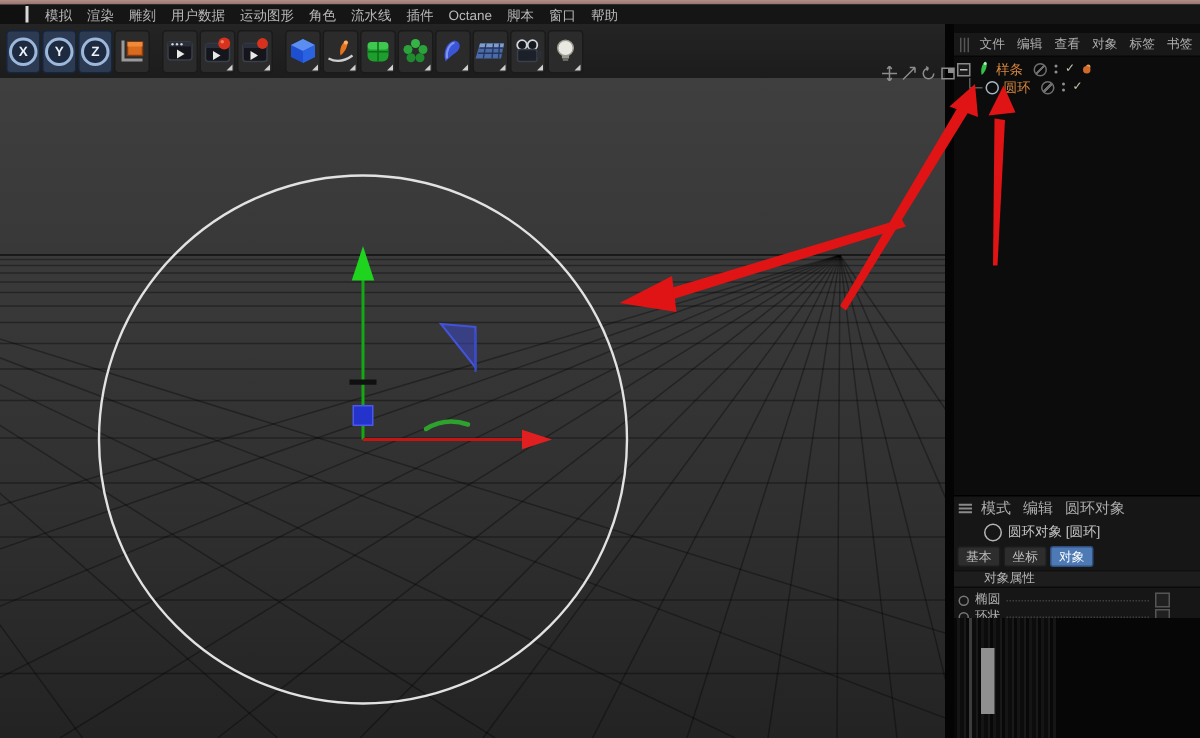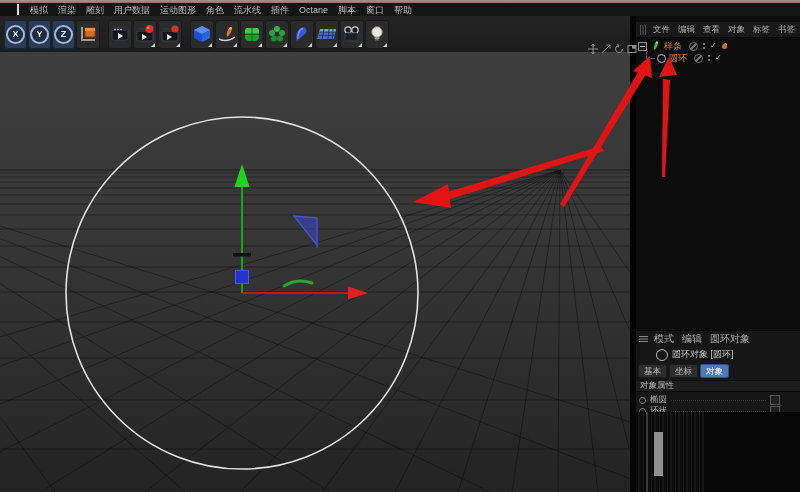--- a/index.html
+++ b/index.html
@@ -39,21 +39,21 @@
   .check{color:#b9c4a8;font-size:8px;margin-left:5px;line-height:8px;}
   .tag-dot{width:5px;height:5px;border-radius:50%;background:#d06a2a;margin-left:5px;box-shadow:1px -2px 0 -1px #e8a15a;}
   
   #am-block{left:636px;top:330px;width:164px;height:82px;background:#161616;border-top:1px solid #000;}
   #am-menu{left:636px;top:332px;width:164px;height:14px;display:flex;align-items:center;}
   .am-menu-item{color:#adadad;font-size:10px;padding:0 4px;white-space:nowrap;}
   #am-objline{left:636px;top:348px;width:164px;height:13px;display:flex;align-items:center;color:#c6c6c6;font-size:9px;margin-left:16px;}
   #am-tabs{left:636px;top:363px;width:164px;height:15px;display:flex;align-items:center;gap:2px;padding-left:2px;box-sizing:border-box;}
   .am-tab{font-size:8.5px;color:#bdbdbd;background:#2d2d2d;border:1px solid #1c1c1c;border-radius:2px;padding:1px 5px;line-height:10px;}
   .am-tab.active{background:#4d79b4;border-color:#2f4f7e;color:#fff;}
-  #am-section{left:636px;top:380px;width:164px;height:12px;display:flex;align-items:center;color:#b5b5b5;font-size:8.5px;background:#1d1d1d;border-top:1px solid #101010;border-bottom:1px solid #0a0a0a;padding-left:4px;box-sizing:border-box;}
+  #am-section{left:636px;top:380px;width:164px;height:12px;display:flex;align-items:center;color:#b5b5b5;font-size:8.5px;background:#1d1d1d;border-top:1px solid #101010;border-bottom:1px solid #0a0a0a;padding-left:20px;box-sizing:border-box;}
   .prop-row{position:absolute;left:636px;width:144px;height:12px;display:flex;align-items:center;font-size:8.5px;color:#b0b0b0;}
   .anim-dot{width:5px;height:5px;border:1px solid #787878;border-radius:50%;margin:0 4px 0 3px;flex:none;}
   .leader{flex:1;border-bottom:1px dotted #3d3d3d;margin:0 4px;height:1px;}
   .checkbox{width:8px;height:8px;background:#202020;border:1px solid #555;flex:none;}
   
   #stripes{left:636px;top:412px;width:68px;height:80px;
     background:repeating-linear-gradient(90deg,#080808 0 2px,#151515 2px 4px,#0c0c0c 4px 7px,#191919 7px 8px);}
   #stripe-bright{left:654px;top:432px;width:9px;height:44px;background:#8f8f8f;}
   #stripe-b2{left:646px;top:412px;width:2px;height:80px;background:#3c3c3c;}
   #stripe-dark-right{left:704px;top:412px;width:96px;height:80px;background:#060606;}

